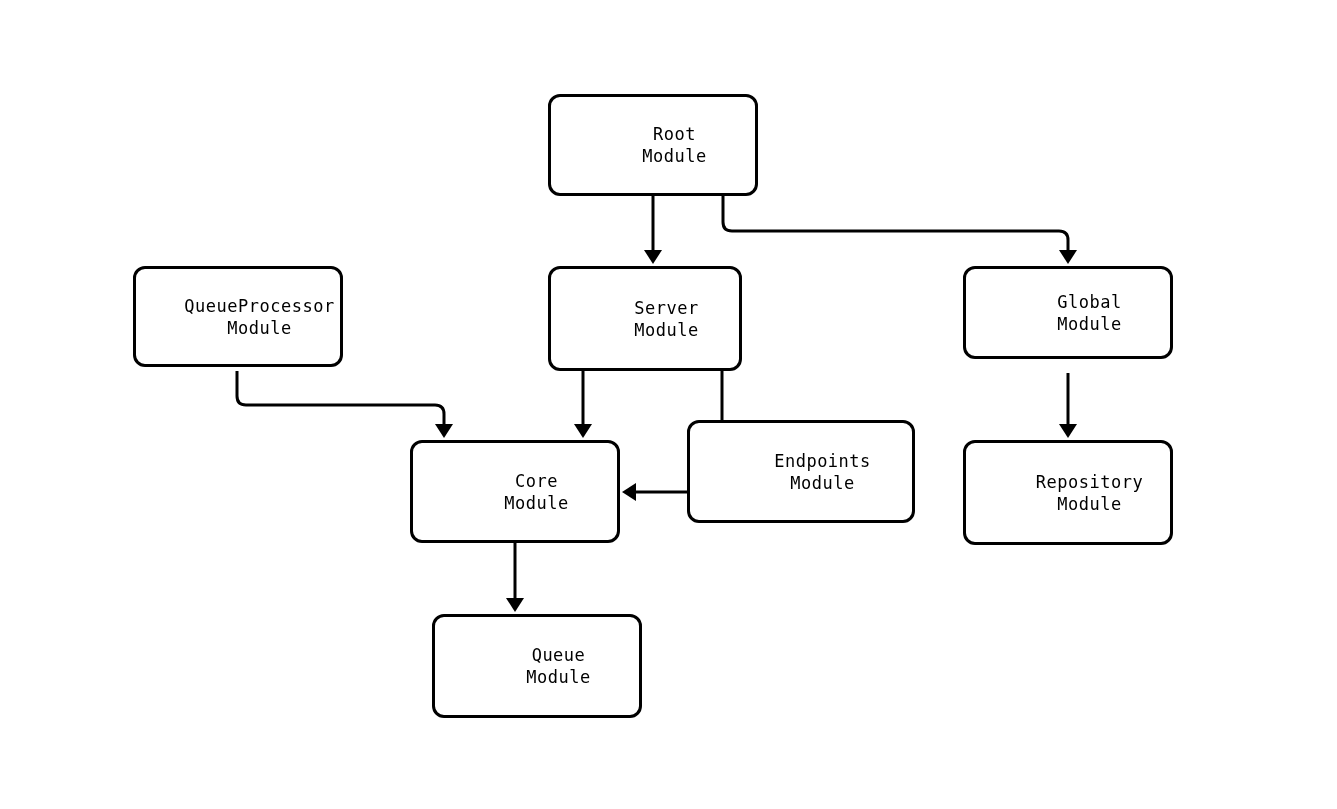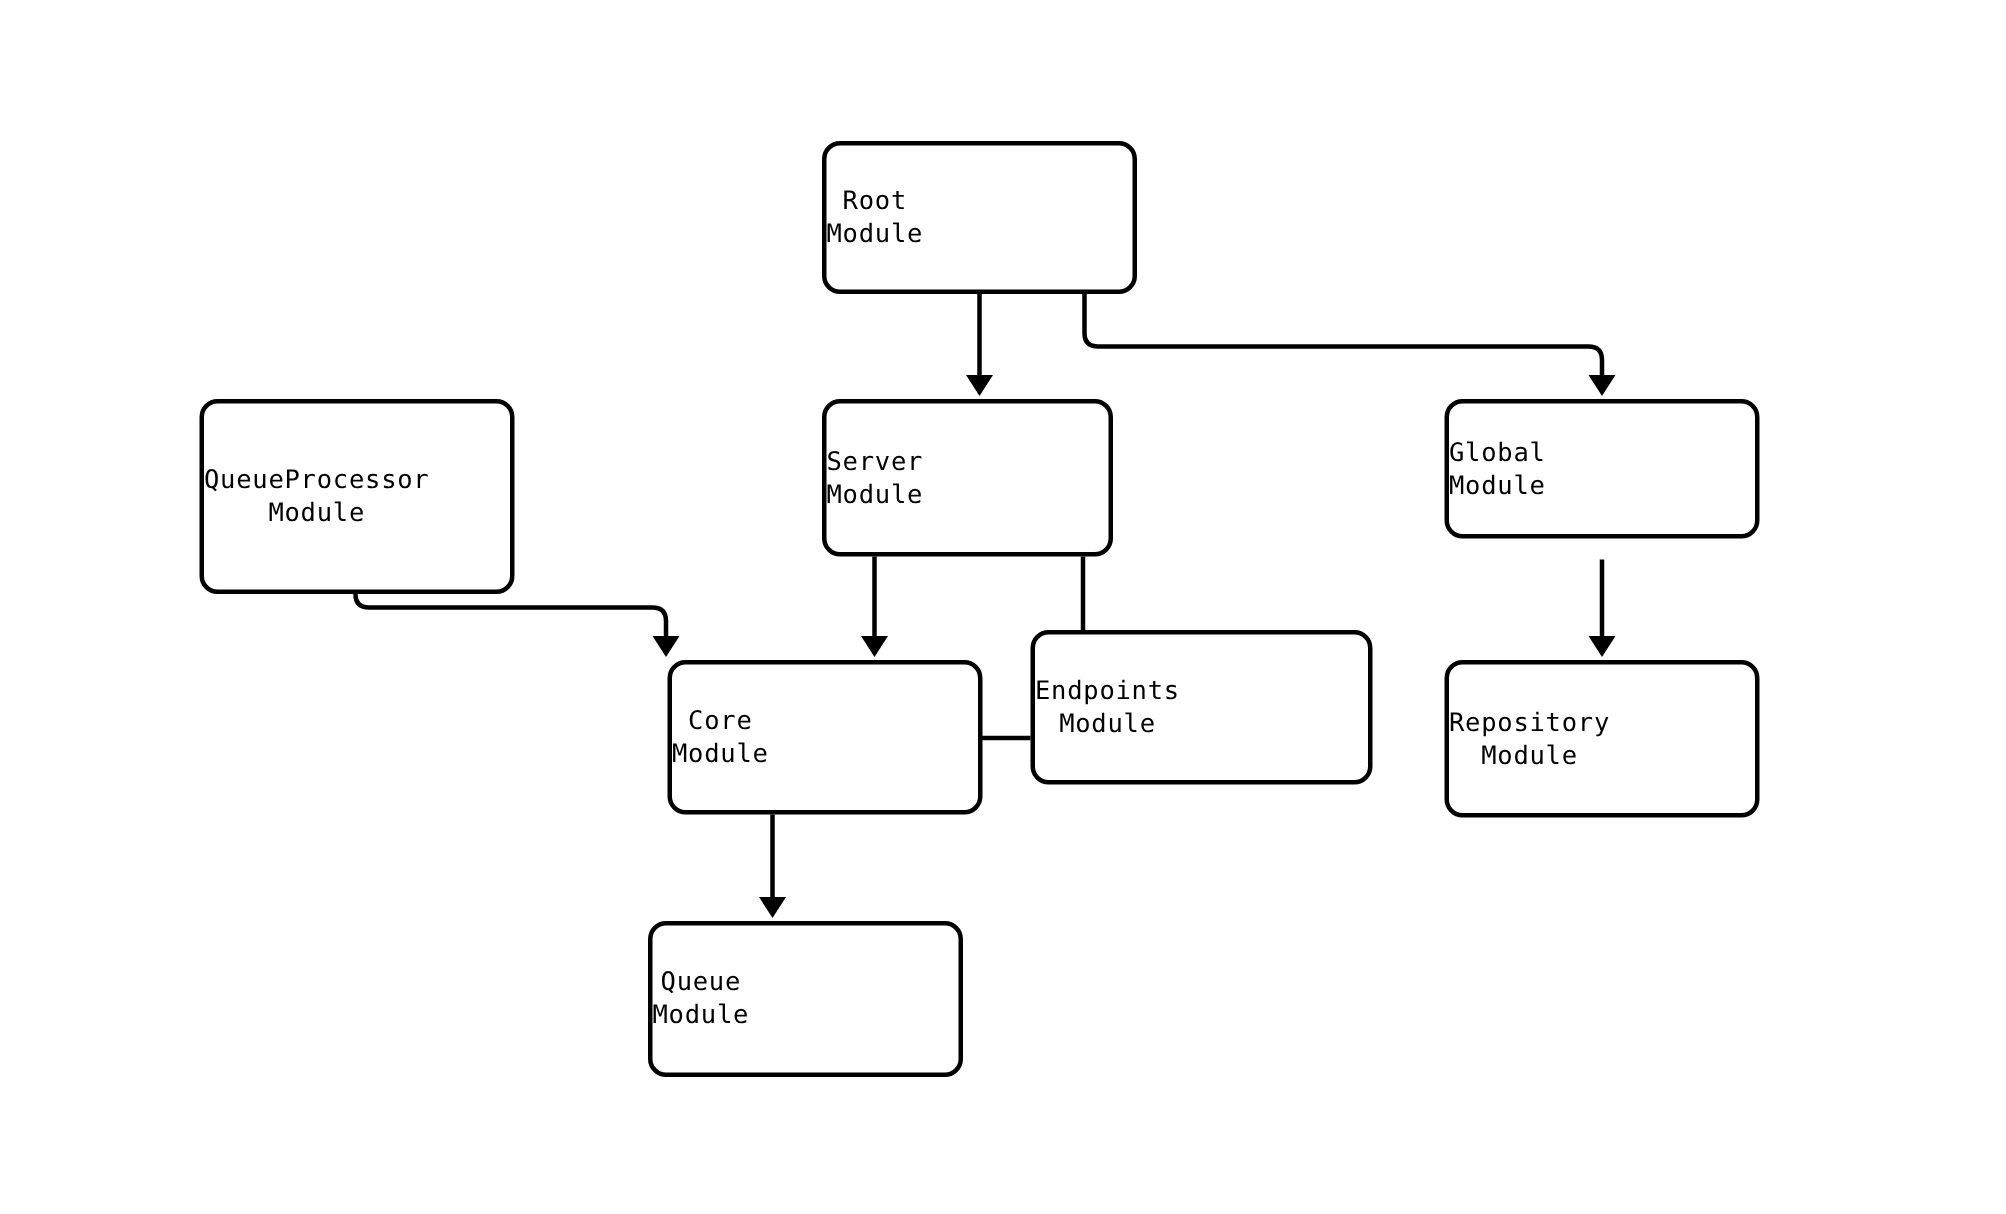--- a/index.html
+++ b/index.html
@@ -27,22 +27,23 @@
     pointer-events: none;
   }
   .node {
     position: absolute;
     box-sizing: border-box;
     background: #ffffff;
     border: 3px solid #000000;
     border-radius: 12px;
     display: flex;
     align-items: center;
-    justify-content: flex-start;
+    justify-content: center;
     z-index: 2;
+    padding-left: 43px;
   }
   .node-label {
     text-align: center;
     color: #000000;
     font-family: "DejaVu Sans Mono", "Liberation Mono", monospace;
     font-size: 17px;
     line-height: 22px;
     letter-spacing: 0.5px;
     white-space: pre-line;
     font-weight: 400;
@@ -74,36 +75,36 @@
         <polygon points="1059,424 1077,424 1068,438" fill="#000000"></polygon>
         <polygon points="506,598 524,598 515,612" fill="#000000"></polygon>
       </g>
   </svg>
 
   <div class="node" style="left: 548px; top: 94px; width: 210px; height: 102px;">
     <span class="node-label">Root
 Module</span>
   </div>
 
-  <div class="node" style="left: 133px; top: 266px; width: 210px; height: 130px;">
+  <div class="node" style="left: 133px; top: 266px; width: 210px; height: 101px;">
     <span class="node-label">QueueProcessor
 Module</span>
   </div>
 
   <div class="node" style="left: 548px; top: 266px; width: 194px; height: 105px;">
     <span class="node-label">Server
 Module</span>
   </div>
 
   <div class="node" style="left: 963px; top: 266px; width: 210px; height: 93px;">
     <span class="node-label">Global
 Module</span>
   </div>
 
-  <div class="node" style="left: 410px; top: 440px; width: 210px; height: 103px; margin-left: 35px;">
+  <div class="node" style="left: 410px; top: 440px; width: 210px; height: 103px;">
     <span class="node-label">Core
 Module</span>
   </div>
 
   <div class="node" style="left: 687px; top: 420px; width: 228px; height: 103px;">
     <span class="node-label">Endpoints
 Module</span>
   </div>
 
   <div class="node" style="left: 963px; top: 440px; width: 210px; height: 105px;">

